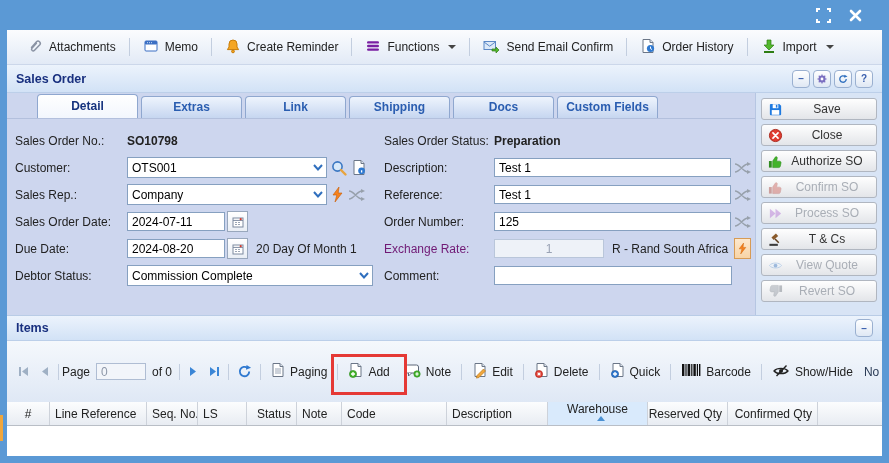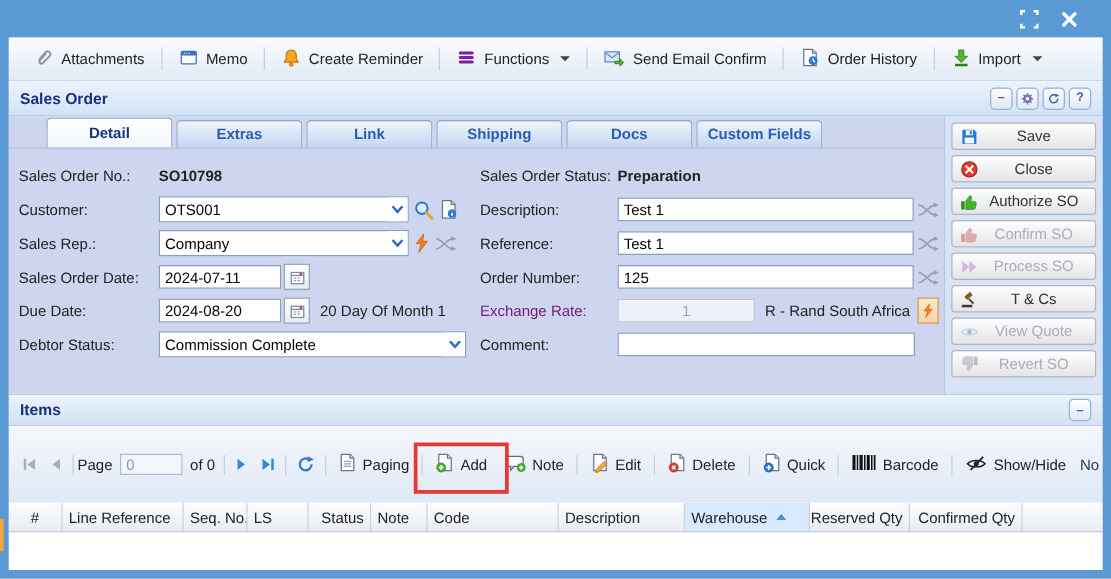--- a/index.html
+++ b/index.html
@@ -82,21 +82,21 @@
   .status-text{color:#2a3a55;margin-left:4px;}
 
   
   .items-table{flex:1;display:flex;flex-direction:column;background:#fff;min-height:0;overflow:hidden;}
   .thead{display:flex;height:23px;flex-shrink:0;background:linear-gradient(#fcfdfe,#e8ecf2);
     border-bottom:1px solid #b9bec6;overflow:hidden;}
   .th{border-right:1px solid #cdd2da;display:flex;align-items:center;padding:0 5px;
     box-sizing:border-box;flex-shrink:0;overflow:hidden;white-space:nowrap;cursor:pointer;}
   .th.center{justify-content:center;}
   .th.num{justify-content:flex-end;}
-  .th.sorted{background:#d9eafc;}
+  .th.sorted{background:#d9eafc;flex-direction:column;}
   .sort-asc{width:0;height:0;border-left:4px solid transparent;border-right:4px solid transparent;
     border-bottom:5px solid #4a90d2;margin-left:7px;}
   .tbody{flex:1;background:#fff;}
 
   
   .window .peek{position:absolute;left:0;top:415px;width:3px;height:26px;background:#f0a63c;}
 </style>
 </head>
 <body>
 

